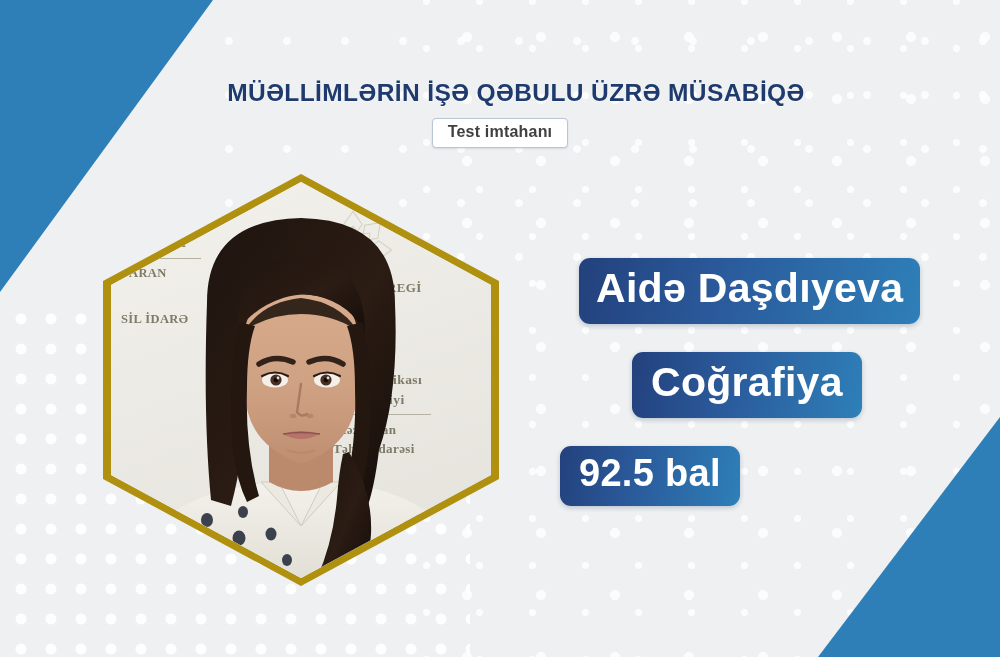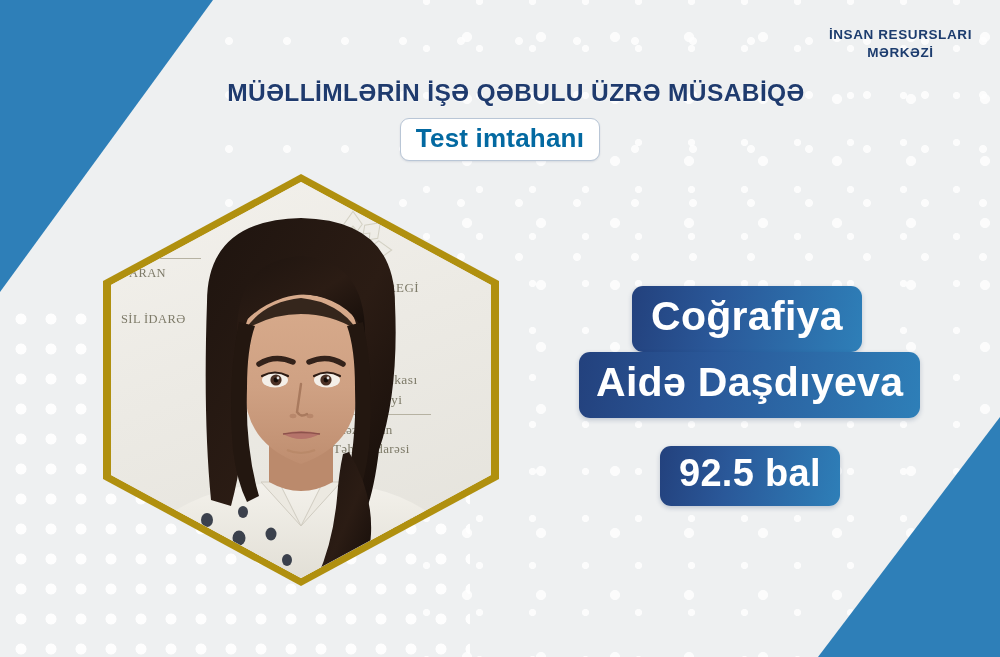--- a/index.html
+++ b/index.html
@@ -83,24 +83,24 @@
     padding-left:32px;
   }
   .subtitle-wrap{
     position:absolute; left:0; right:0; top:118px;
     text-align:center; z-index:6;
   }
   .subtitle{
     display:inline-block;
     background:#ffffff;
     border:1.6px solid #b9c6d6;
-    border-radius:9px;
+    border-radius:4px;
     padding:4px 15px 6px;
-    color:#0369a1;
-    font-size:26px;
+    color:#404040;
+    font-size:16px;
     font-weight:bold;
     letter-spacing:.2px;
     box-shadow:0 1px 2px rgba(40,60,100,.12);
   }
 
   
   .hex-outer{
     position:absolute; left:103px; top:174px;
     width:396px; height:412px;
     z-index:5;
@@ -114,20 +114,21 @@
     position:absolute; left:8px; top:8px; right:8px; bottom:8px;
     clip-path:polygon(50% 0%, 100% 26%, 100% 74%, 50% 100%, 0% 74%, 0% 26%);
     background:#e9e7e1;
     overflow:hidden;
   }
 
   
   .backdrop{
     position:absolute; inset:0;
     background:linear-gradient(160deg,#f3f1ec 0%, #eceae4 45%, #e4e2db 100%);
+    font-weight:bold;
   }
   .bd-txt{
     position:absolute;
     color:#7d7a68;
     font-family:"Liberation Serif", serif;
     font-size:12.5px;
     letter-spacing:.4px;
     white-space:nowrap;
   }
   .bd-tl1{ left:22px; top:36px; }
@@ -184,40 +185,35 @@
   }
   .badge-subject{
     font-size:41px;
     padding:7px 19px 12px;
     margin-left:72px;
     margin-top:28px;
   }
   .badge-score{
     font-size:38px;
     padding:6px 19px 11px;
-    margin-left:100px;
     margin-top:28px;
   }
 </style>
 </head>
 <body>
 
 <div class="poster">
 
   <div class="dots-top"></div>
   <div class="dots-sparse"></div>
   <div class="dots-dense"></div>
 
   <div class="wedge-tl"></div>
   <div class="wedge-br"></div>
 
-  <div class="logo">
-    <div>İNSAN RESURSLARI</div>
-    <div>MƏRKƏZİ</div>
-  </div>
 
   <div class="title">MÜƏLLİMLƏRİN İŞƏ QƏBULU ÜZRƏ MÜSABİQƏ</div>
   <div class="subtitle-wrap">
     <span class="subtitle">Test imtahanı</span>
   </div>
 
   <div class="hex-outer">
     <div class="hex-border"></div>
     <div class="hex-inner">
 
@@ -363,18 +359,18 @@
           <path d="M172 252 Q190 249 209 252" stroke="#8d524b" stroke-width="1.6" fill="none"></path>
 
           <path d="M176 268 Q190 274 204 268" stroke="#b2815f" stroke-width="2" fill="none" opacity=".5"></path>
         </svg>
 
       </div>
     </div>
   </div>
 
   <div class="badges">
+    <span class="badge badge-name">Aidə Daşdıyeva</span>
     <span class="badge badge-subject">Coğrafiya</span>
-    <span class="badge badge-name">Aidə Daşdıyeva</span>
     <span class="badge badge-score">92.5 bal</span>
   </div>
 
 </div>
 
 </body></html>

